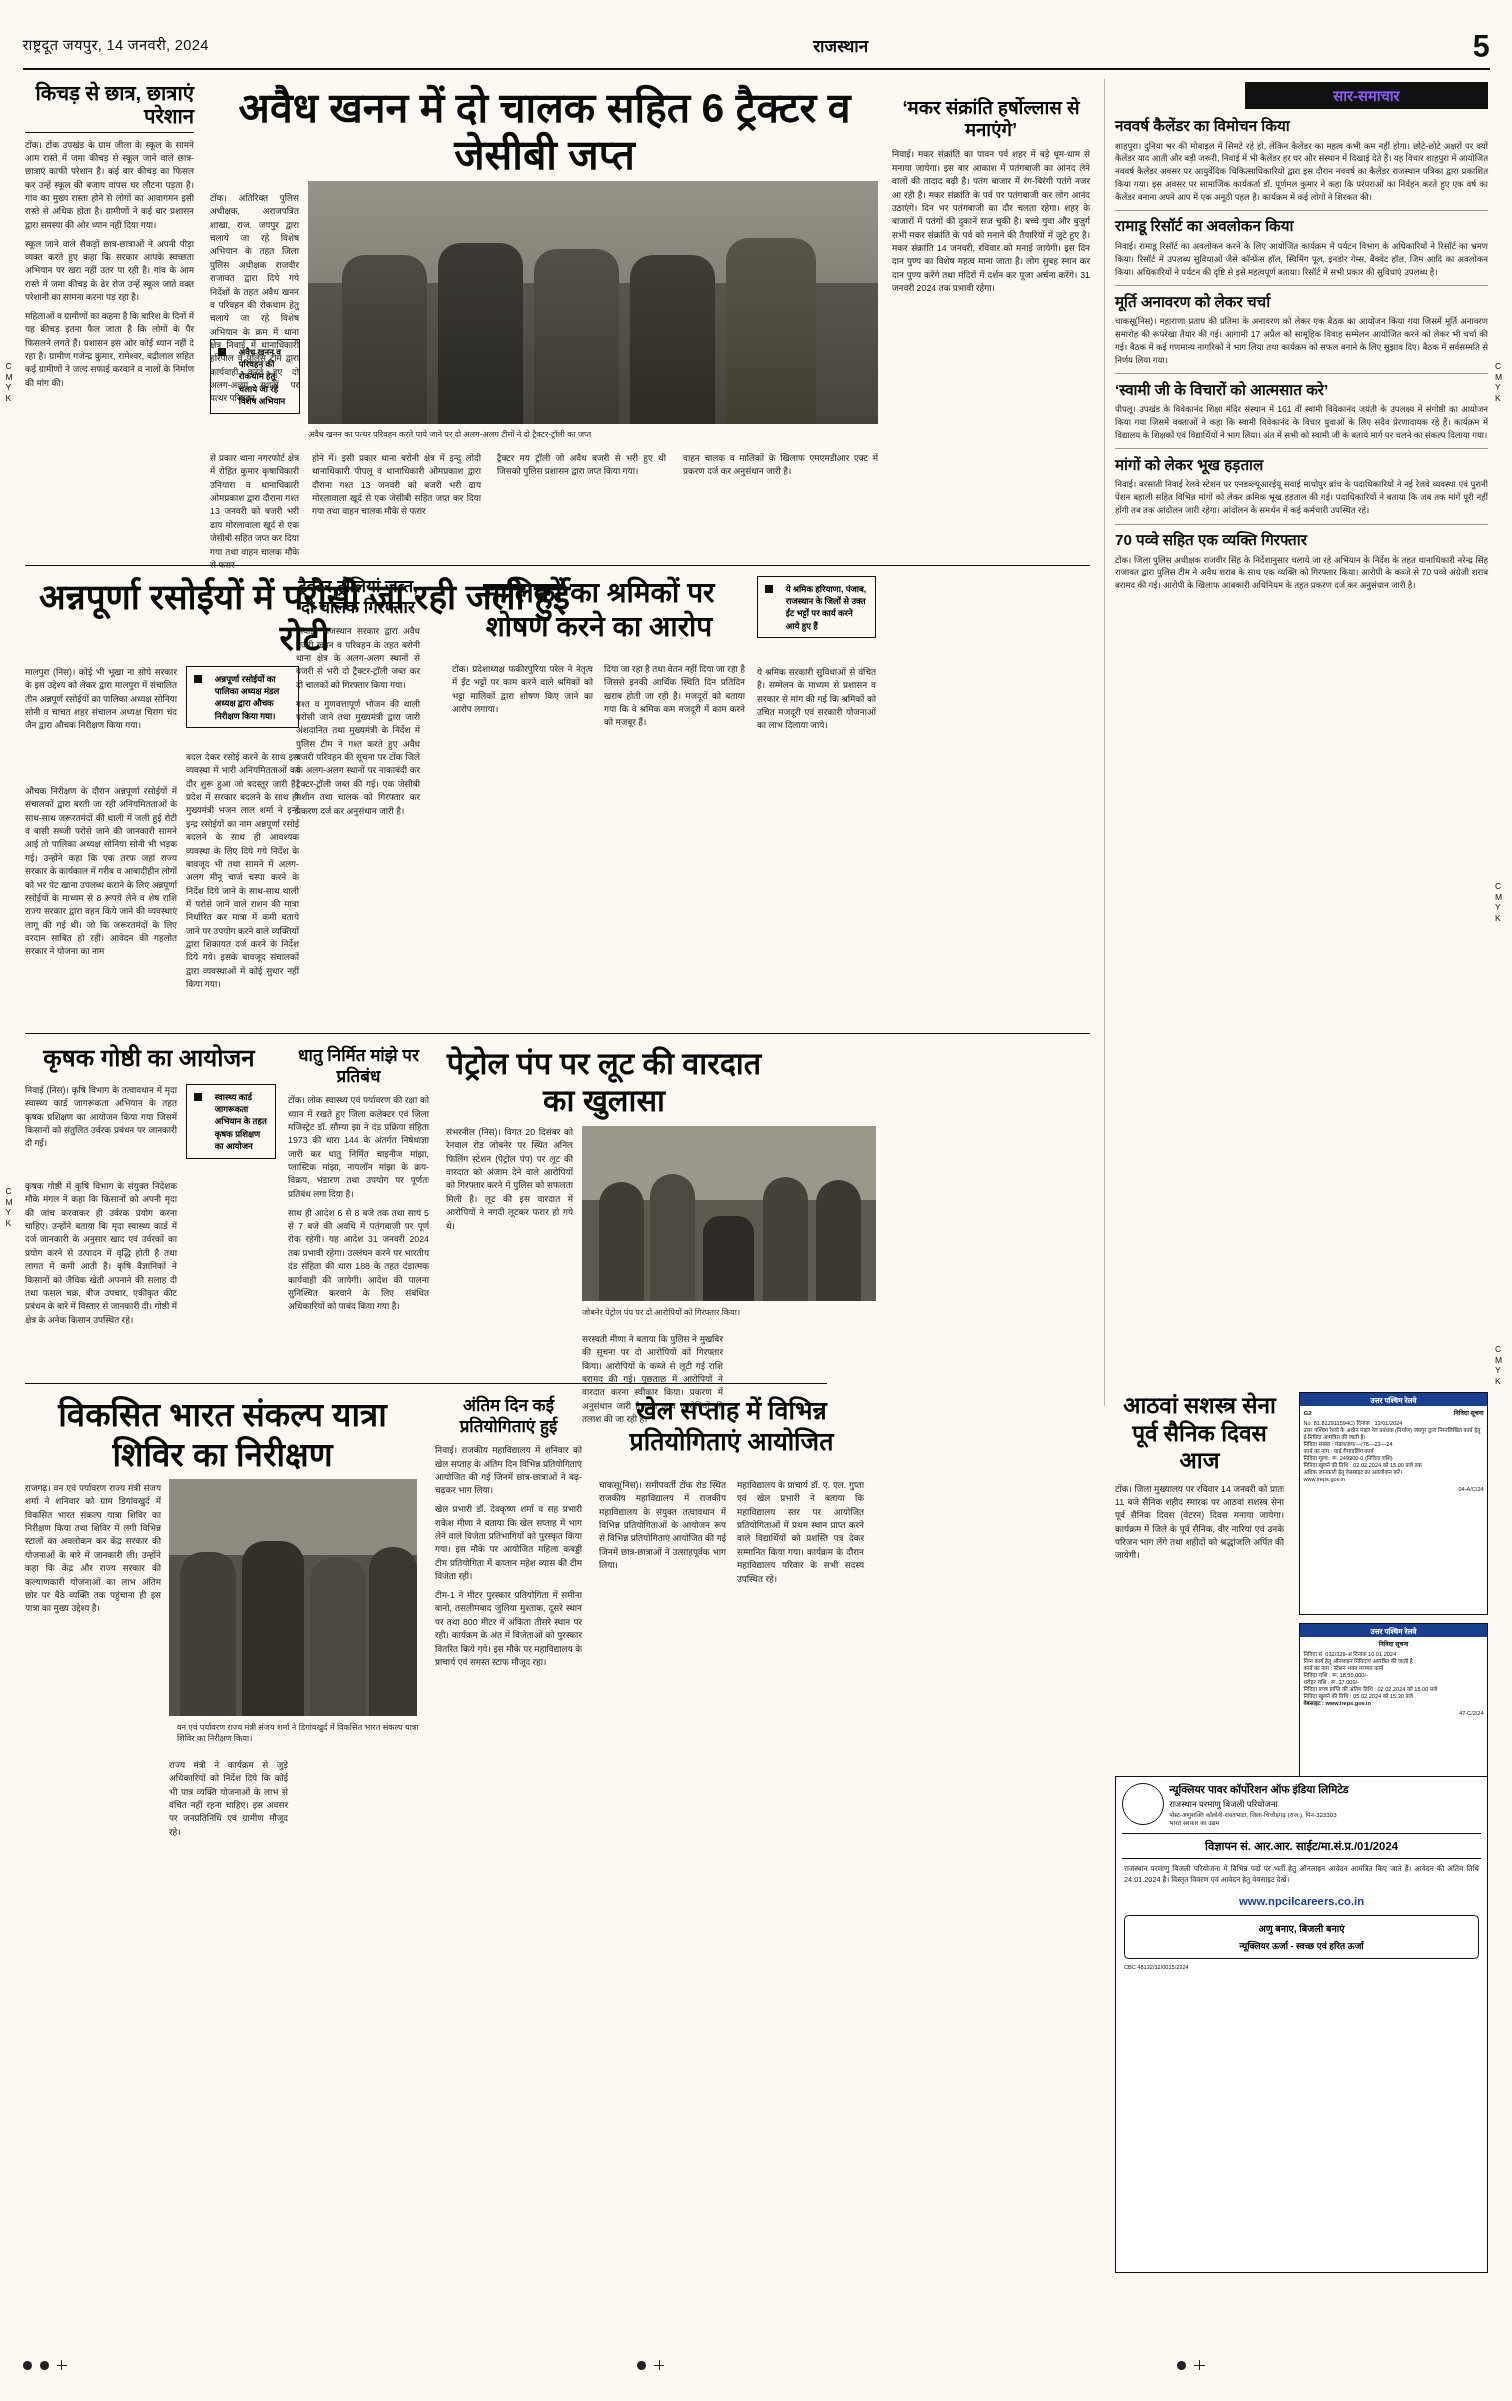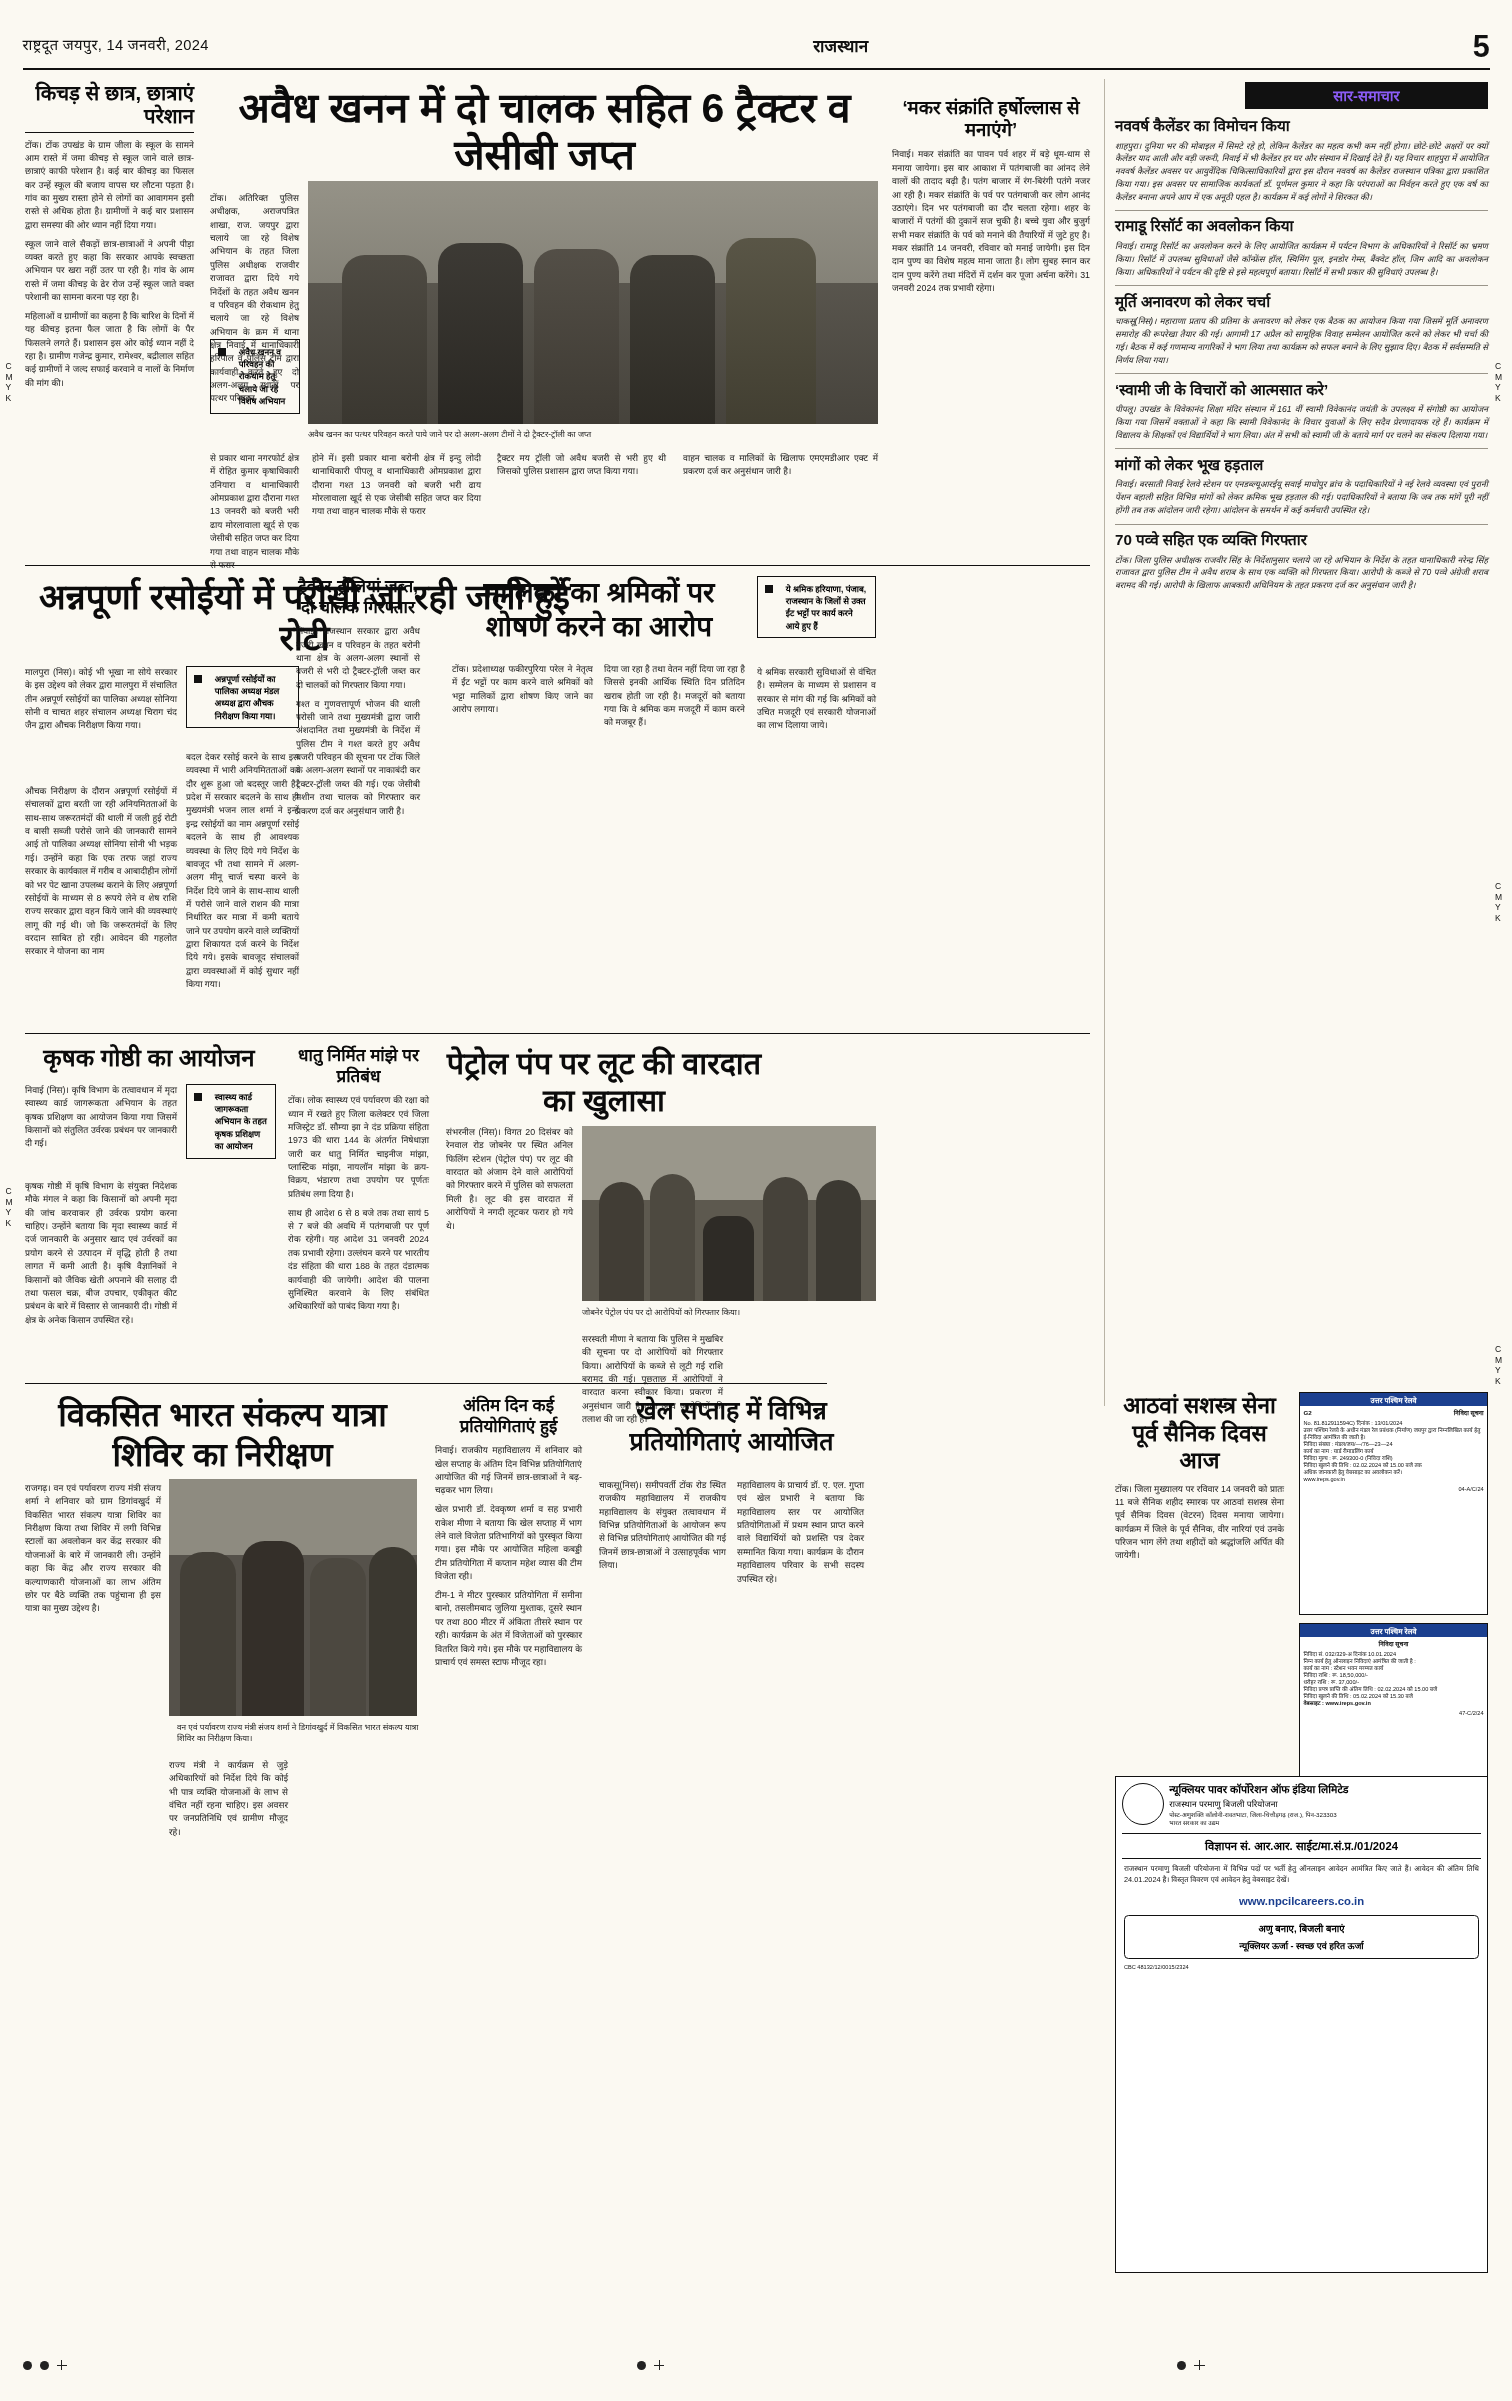--- a/index.html
+++ b/index.html
@@ -24,21 +24,21 @@
   .thinrule{position:absolute; background:#9a958a; height:0.6px;}
   .photo{background:#6e6a60; position:relative; overflow:hidden;}
   .caption{font-size:8.2px; color:#222; line-height:1.4;}
   .box{border:1.1px solid #111; padding:5.6px 6.8px; box-sizing:border-box;}
   .bullet-box{display:flex; gap:13px; font-size:8.5px; line-height:1.45; font-weight:bold;}
   .sq{width:8px;height:8px;background:#111;flex:0 0 8px;margin-top:2.8px;}
   .sec-head{background:#111; color:#8b5cf6; font-weight:bold; text-align:center;}
   
   .rail{position:absolute; box-sizing:border-box;}
   .rail-title{font-weight:bold; font-size:15.2px; color:#111; line-height:1.2;}
-  .rail-body{font-size:8.5px; line-height:1.5; text-align:justify; color:#1a1a1a;font-style:italic;}
+  .rail-body{font-size:8.5px; line-height:1.5; text-align:justify; color:#1a1a1a;}
   
   .cmyk{position:absolute; font-size:8.5px; color:#111; letter-spacing:0.6px; line-height:1.25;}
   
   .ad{border:1.1px solid #111; box-sizing:border-box; background:#fff;}
   .ad-head{background:#1b3f8f;color:#fff;font-size:7.3px;font-weight:bold;text-align:center;padding:1.7px 0;}
   .tiny{font-size:6.2px; line-height:1.3; color:#111;}
   .tiny2{font-size:5.6px; line-height:1.25; color:#111;}
   .footer-dots{position:absolute; left:22.6px; top:2360px; width:1467px; height:14.7px;}
   .dot{width:9px;height:9px;border-radius:50%;background:#222;display:inline-block;margin-right:5.6px;}
   .plus{display:inline-block;width:10.2px;height:10.2px;position:relative;}

